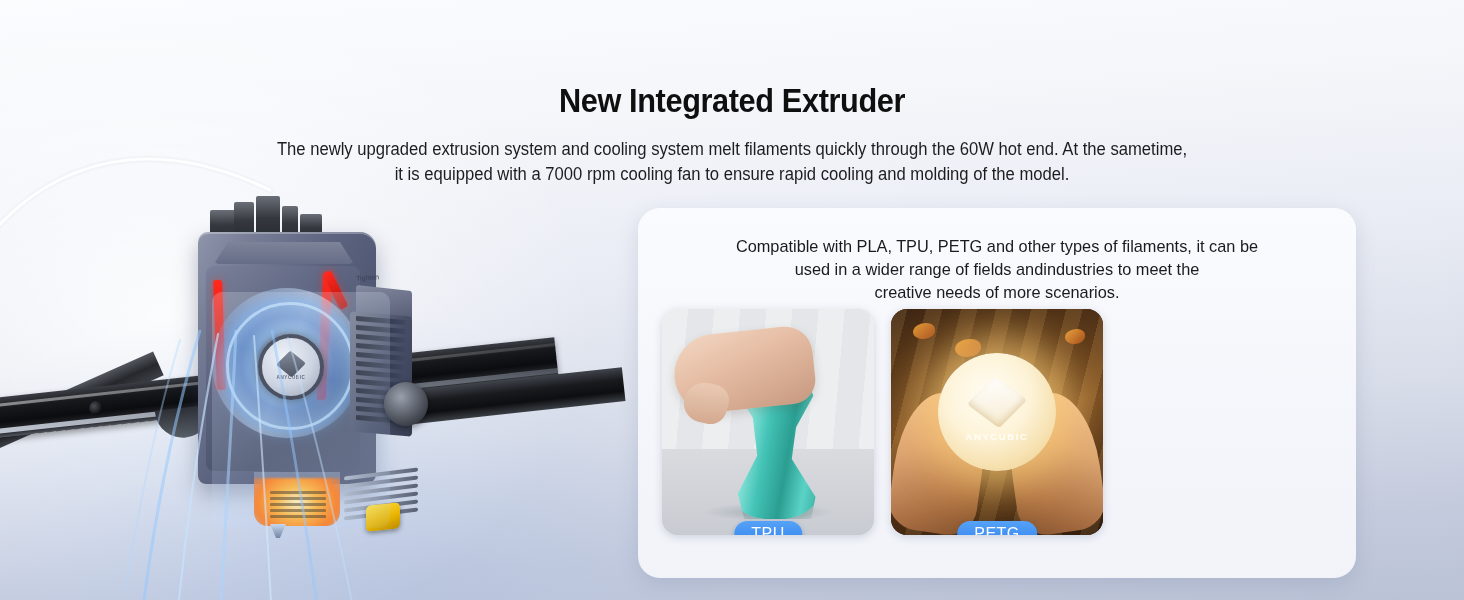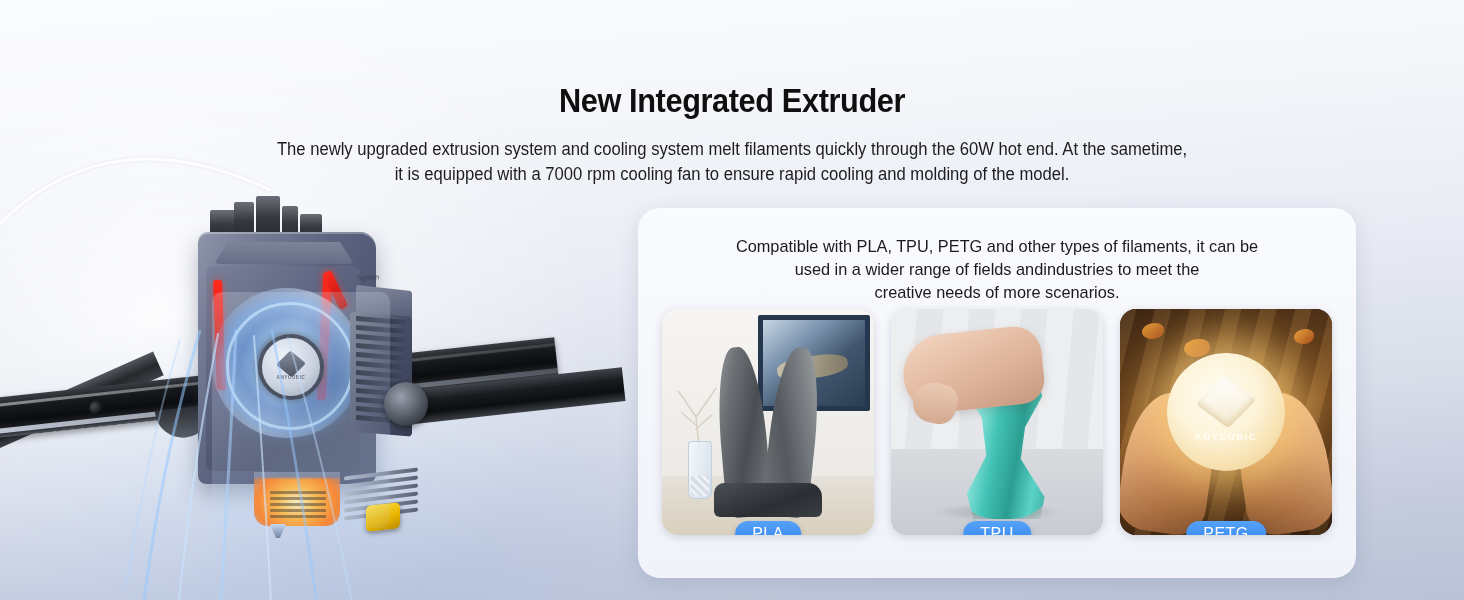--- a/index.html
+++ b/index.html
@@ -418,37 +418,20 @@
   <div class="card">
 
     <p class="card-text">
       <span>Compatible with PLA, TPU, PETG and other types of filaments, it can be</span>
       <span>used in a wider range of fields andindustries to meet the</span>
       <span>creative needs of more scenarios.</span>
     </p>
 
     <div class="thumbs">
 
-      <div class="thumb sc-pla">
-        <div class="pla-wall"></div>
-        <div class="pla-shelf"></div>
-        <div class="pla-frame"></div>
-        <svg class="pla-branch" viewBox="0 0 46 62">
-          <g stroke="#d9cfc2" stroke-width="1.4" fill="none" stroke-linecap="round">
-            <path d="M23 62 L20 32 M20 32 L8 14 M20 32 L34 12 M20 40 L6 28 M20 44 L36 30 M8 14 L2 6 M34 12 L40 3"></path>
-          </g>
-        </svg>
-        <div class="pla-vase"></div>
-        <div class="pla-hands">
-          <div class="hand a"></div>
-          <div class="hand b"></div>
-          <div class="hand-base"></div>
-        </div>
-        <div class="badge">PLA</div>
-      </div>
 
       <div class="thumb sc-tpu">
         <div class="tpu-wall"></div>
         <div class="tpu-table"></div>
         <div class="tpu-shadow"></div>
         <div class="tpu-vase"></div>
         <div class="tpu-hand"></div>
         <div class="tpu-thumb"></div>
         <div class="badge">TPU</div>
       </div>

